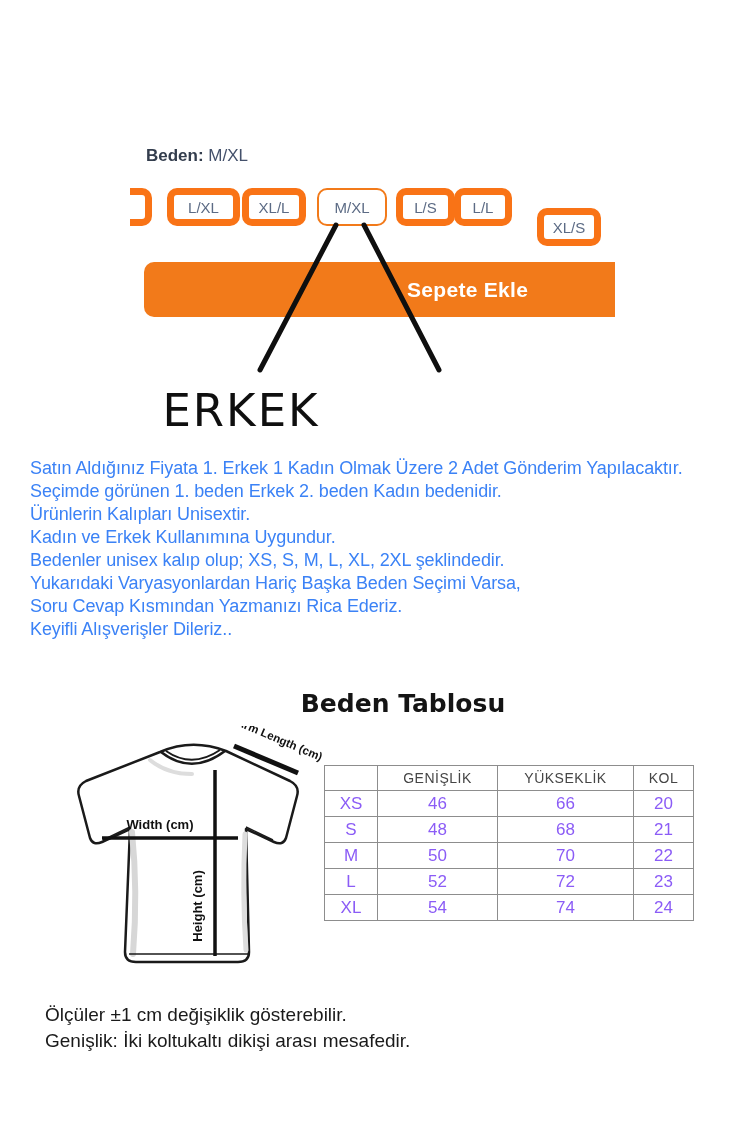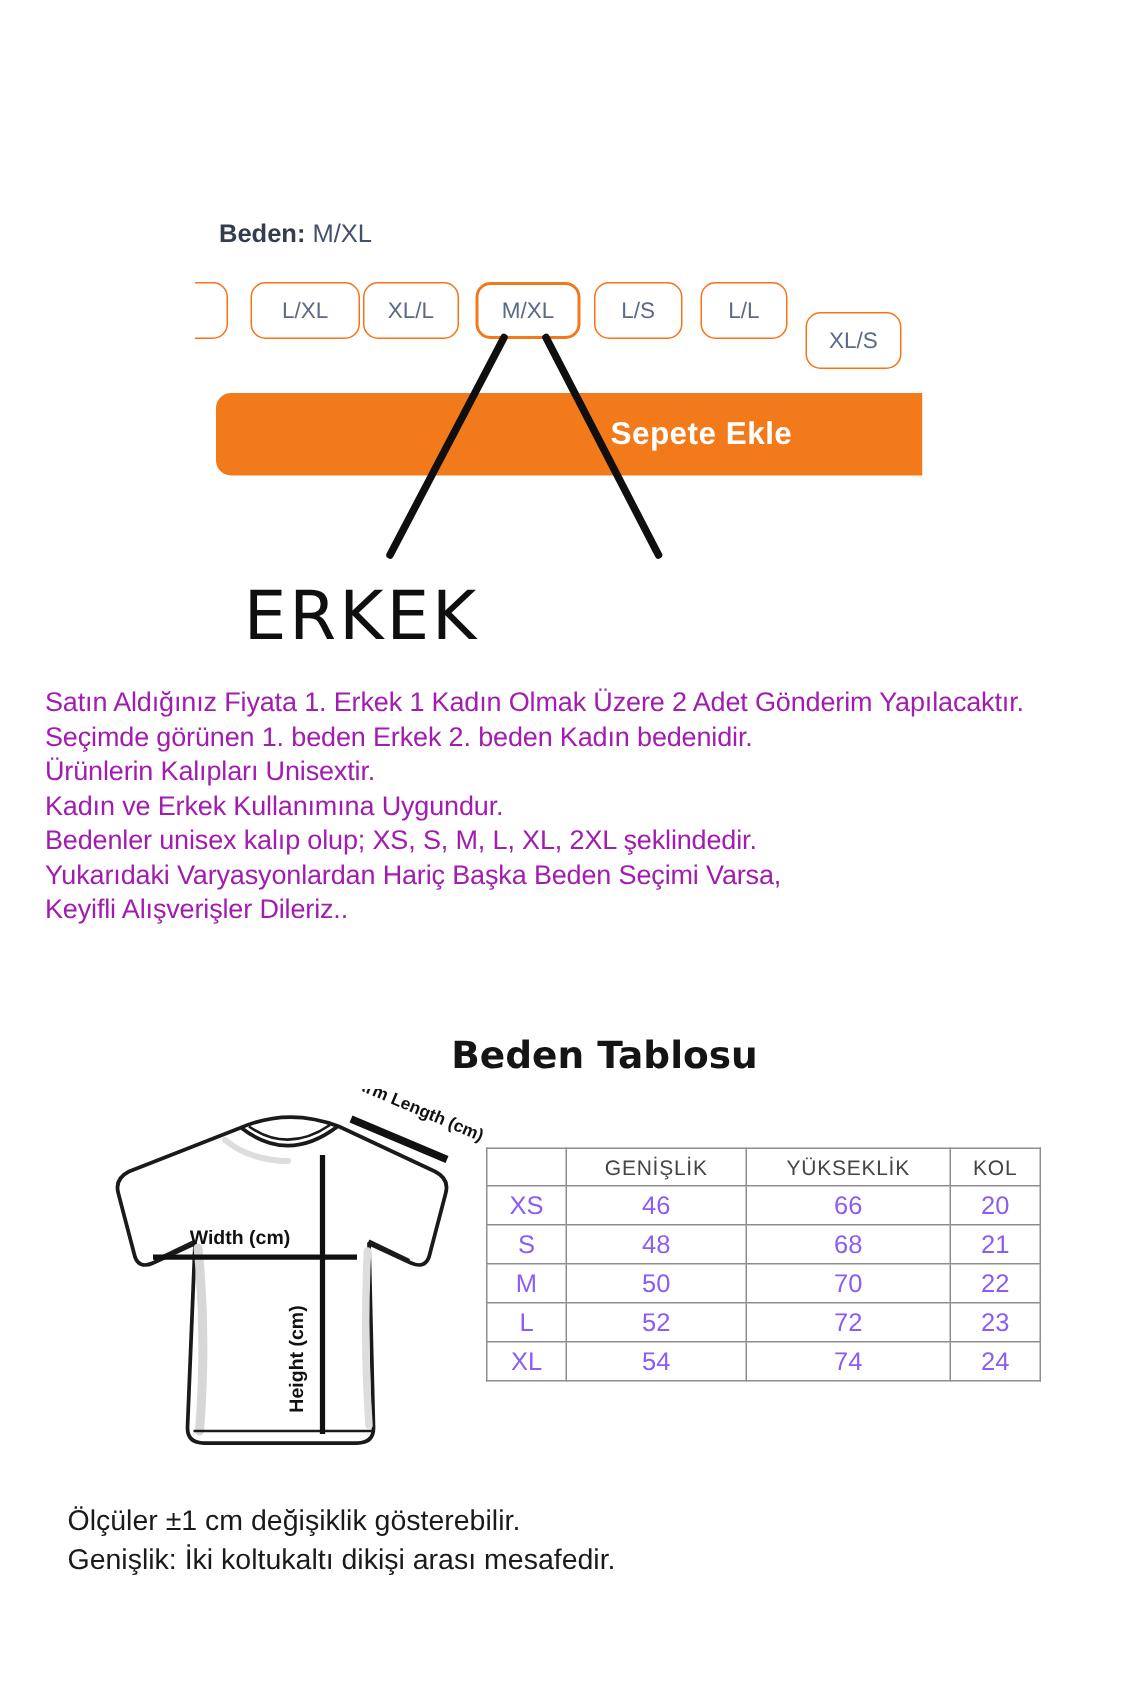--- a/index.html
+++ b/index.html
@@ -3,37 +3,37 @@
 <meta charset="utf-8">
 <style>
   html,body{margin:0;padding:0;background:#fff;}
   .page{position:relative;width:750px;height:1125px;background:#ffffff;overflow:hidden;
         font-family:"Liberation Sans",sans-serif;}
 
   
   .shot{position:absolute;left:130px;top:140px;width:485px;height:185px;overflow:hidden;background:#fff;}
   .size-label{position:absolute;left:16px;top:6px;font-size:17px;color:#44516b;}
   .size-label b{font-weight:700;color:#333d4d;}
-  .chip{position:absolute;top:48px;height:38px;background:#fff;border:1px solid #f97316;
+  .chip{position:absolute;top:48px;height:38px;background:#fff;border:7px solid #f97316;
         border-radius:10px;display:flex;align-items:center;justify-content:center;
         font-size:15px;color:#5c6b85;box-sizing:border-box;cursor:pointer;}
   .chip.selected{border:2px solid #f27a1a;}
   .cart-btn{position:absolute;left:14px;top:122px;right:0;height:55px;background:#f27a1a;
         border:none;border-radius:10px 0 0 10px;padding:0;cursor:pointer;}
   .cart-label{position:absolute;left:277px;top:122px;height:55px;display:flex;align-items:center;
         color:#fff;font-weight:700;font-size:21px;letter-spacing:.3px;pointer-events:none;}
 
   
   .overlay{position:absolute;left:0;top:0;width:750px;height:1125px;pointer-events:none;}
   .callout{position:absolute;transform:translateX(-50%);font-family:"DejaVu Sans",sans-serif;
         font-size:45px;color:#0f0f0f;letter-spacing:2px;}
 
   
   .desc{position:absolute;left:30px;top:457px;width:718px;font-size:18px;line-height:23px;
-        color:#a21caf;letter-spacing:-0.1px;}
+        color:#3b82f6;letter-spacing:-0.1px;}
   .desc div{white-space:nowrap;}
 
   .chart-title{position:absolute;left:0;top:689px;width:726px;text-align:center;
         font-family:"DejaVu Sans",sans-serif;font-size:25px;font-weight:700;color:#141414;padding-left:40px;}
 
   .diagram{position:absolute;left:50px;top:726px;}
 
   .size-table{position:absolute;left:324px;top:765px;border-collapse:collapse;table-layout:fixed;
         background:#fff;}
   .size-table th,.size-table td{border:1px solid #8d8d8d;text-align:center;padding:0;
@@ -53,41 +53,42 @@
     <div class="size-label">
       <b>Beden:</b>
       <span>M/XL</span>
     </div>
 
     <div class="chip" style="left:-34px;width:56px;"></div>
     <div class="chip" style="left:37px;width:73px;">L/XL</div>
     <div class="chip" style="left:112px;width:64px;">XL/L</div>
     <div class="chip selected" style="left:187px;width:70px;">M/XL</div>
     <div class="chip" style="left:266px;width:59px;">L/S</div>
-    <div class="chip" style="left:337px;width:58px;">L/L</div>
+    <div class="chip" style="left:324px;width:58px;">L/L</div>
     <div class="chip" style="left:407px;width:64px;margin-top:20px;">XL/S</div>
 
     <button class="cart-btn"></button>
     <div class="cart-label">Sepete Ekle</div>
   </div>
 
   <svg class="overlay" viewBox="0 0 750 1125">
     <line x1="336" y1="225" x2="260" y2="370" stroke="#0f0f0f" stroke-width="5" stroke-linecap="round"></line>
     <line x1="364" y1="225" x2="439" y2="370" stroke="#0f0f0f" stroke-width="5" stroke-linecap="round"></line>
   </svg>
 
   <div class="callout" style="left:241px;top:384px;">ERKEK</div>
 
   <div class="desc">
     <div>Satın Aldığınız Fiyata 1. Erkek 1 Kadın Olmak Üzere 2 Adet Gönderim Yapılacaktır.</div>
     <div>Seçimde görünen 1. beden Erkek 2. beden Kadın bedenidir.</div>
     <div>Ürünlerin Kalıpları Unisextir.</div>
     <div>Kadın ve Erkek Kullanımına Uygundur.</div>
     <div>Bedenler unisex kalıp olup; XS, S, M, L, XL, 2XL şeklindedir.</div>
     <div>Yukarıdaki Varyasyonlardan Hariç Başka Beden Seçimi Varsa,</div>
+    <div>Soru Cevap Kısmından Yazmanızı Rica Ederiz.</div>
     <div>Keyifli Alışverişler Dileriz..</div>
   </div>
 
   <div class="chart-title">Beden Tablosu</div>
 
   <svg class="diagram" width="290" height="268" viewBox="0 0 290 268">
 
     <path d="M110,26 Q142,12 176,25 L240,55 Q250,60 247,70 L236,112 Q233,120 224,116 L196,103
              L199,226 Q199,236 188,236 L86,236 Q75,236 75,226 L80,103 L52,116 Q43,120 40,112
              L29,70 Q26,60 36,55 Z" fill="#ffffff" stroke="#1a1a1a" stroke-width="2.5" stroke-linejoin="round"></path>

